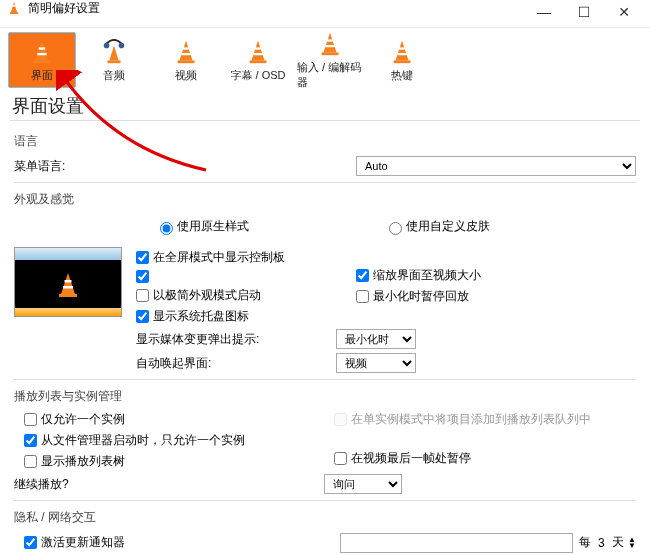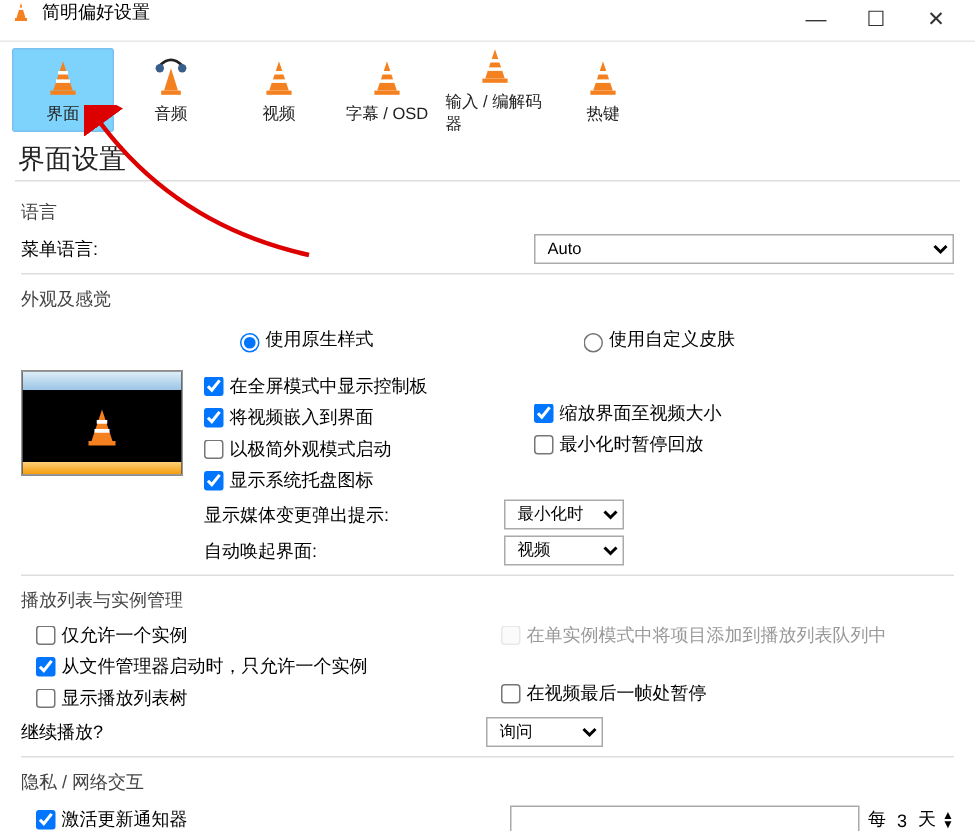--- a/index.html
+++ b/index.html
@@ -6,21 +6,21 @@
 body { font-family: "Microsoft YaHei", sans-serif; font-size: 12px; background: #fff; width: 650px; height: 554px; overflow: hidden; position: relative; }
 
 .titlebar { height: 28px; display: flex; align-items: flex-start; padding: 0 6px; border-bottom: 1px solid #e8e8e8; }
 .titlebar .icon { width: 16px; height: 16px; margin-right: 6px; }
 .titlebar .title { flex: 1; font-size: 12px; }
 .titlebar .winbtns { display: flex; gap: 0; }
 .titlebar .winbtn { width: 40px; height: 24px; display: flex; align-items: center; justify-content: center; font-size: 14px; color: #333; }
 
 .tabs { display: flex; padding: 4px 8px 0; gap: 4px; }
 .tab { width: 68px; height: 56px; display: flex; flex-direction: column; align-items: center; justify-content: center; gap: 2px; border: 1px solid transparent; }
-.tab.active { background: #7dd3fc; border: 1px solid #7ac0f0; border-radius: 2px; }
+.tab.active { background: #f97316; border: 1px solid #7ac0f0; border-radius: 2px; }
 .tab .cone { position: relative; width: 28px; height: 28px; display: flex; align-items: center; justify-content: center; }
 .tab .label { font-size: 11px; color: #222; }
 
 .section-title { font-size: 18px; font-family: Georgia, serif; padding: 6px 12px 2px; color: #222; }
 .hr { margin: 0 10px; border: none; border-top: 1px solid #ddd; }
 
 .content { padding: 6px 14px; height: 440px; overflow: hidden; }
 .group-title { font-size: 12px; color: #444; padding: 6px 0 4px; }
 .indent { padding-left: 10px; }
 
@@ -187,21 +187,20 @@
     </div>
     <div style="flex:1">
       <div class="twocolchk">
         <div class="colA">
           <div class="chk-row">
                 <input type="checkbox" checked="" style="">
                 <span>在全屏模式中显示控制板</span>
               </div>
           <div class="chk-row">
                 <input type="checkbox" checked="" style="">
-                <span>将视频嵌入到界面</span>
               </div>
           <div class="chk-row">
                 <input type="checkbox" style="">
                 <span>以极简外观模式启动</span>
               </div>
           <div class="chk-row">
                 <input type="checkbox" checked="" style="">
                 <span>显示系统托盘图标</span>
               </div>
         </div>

